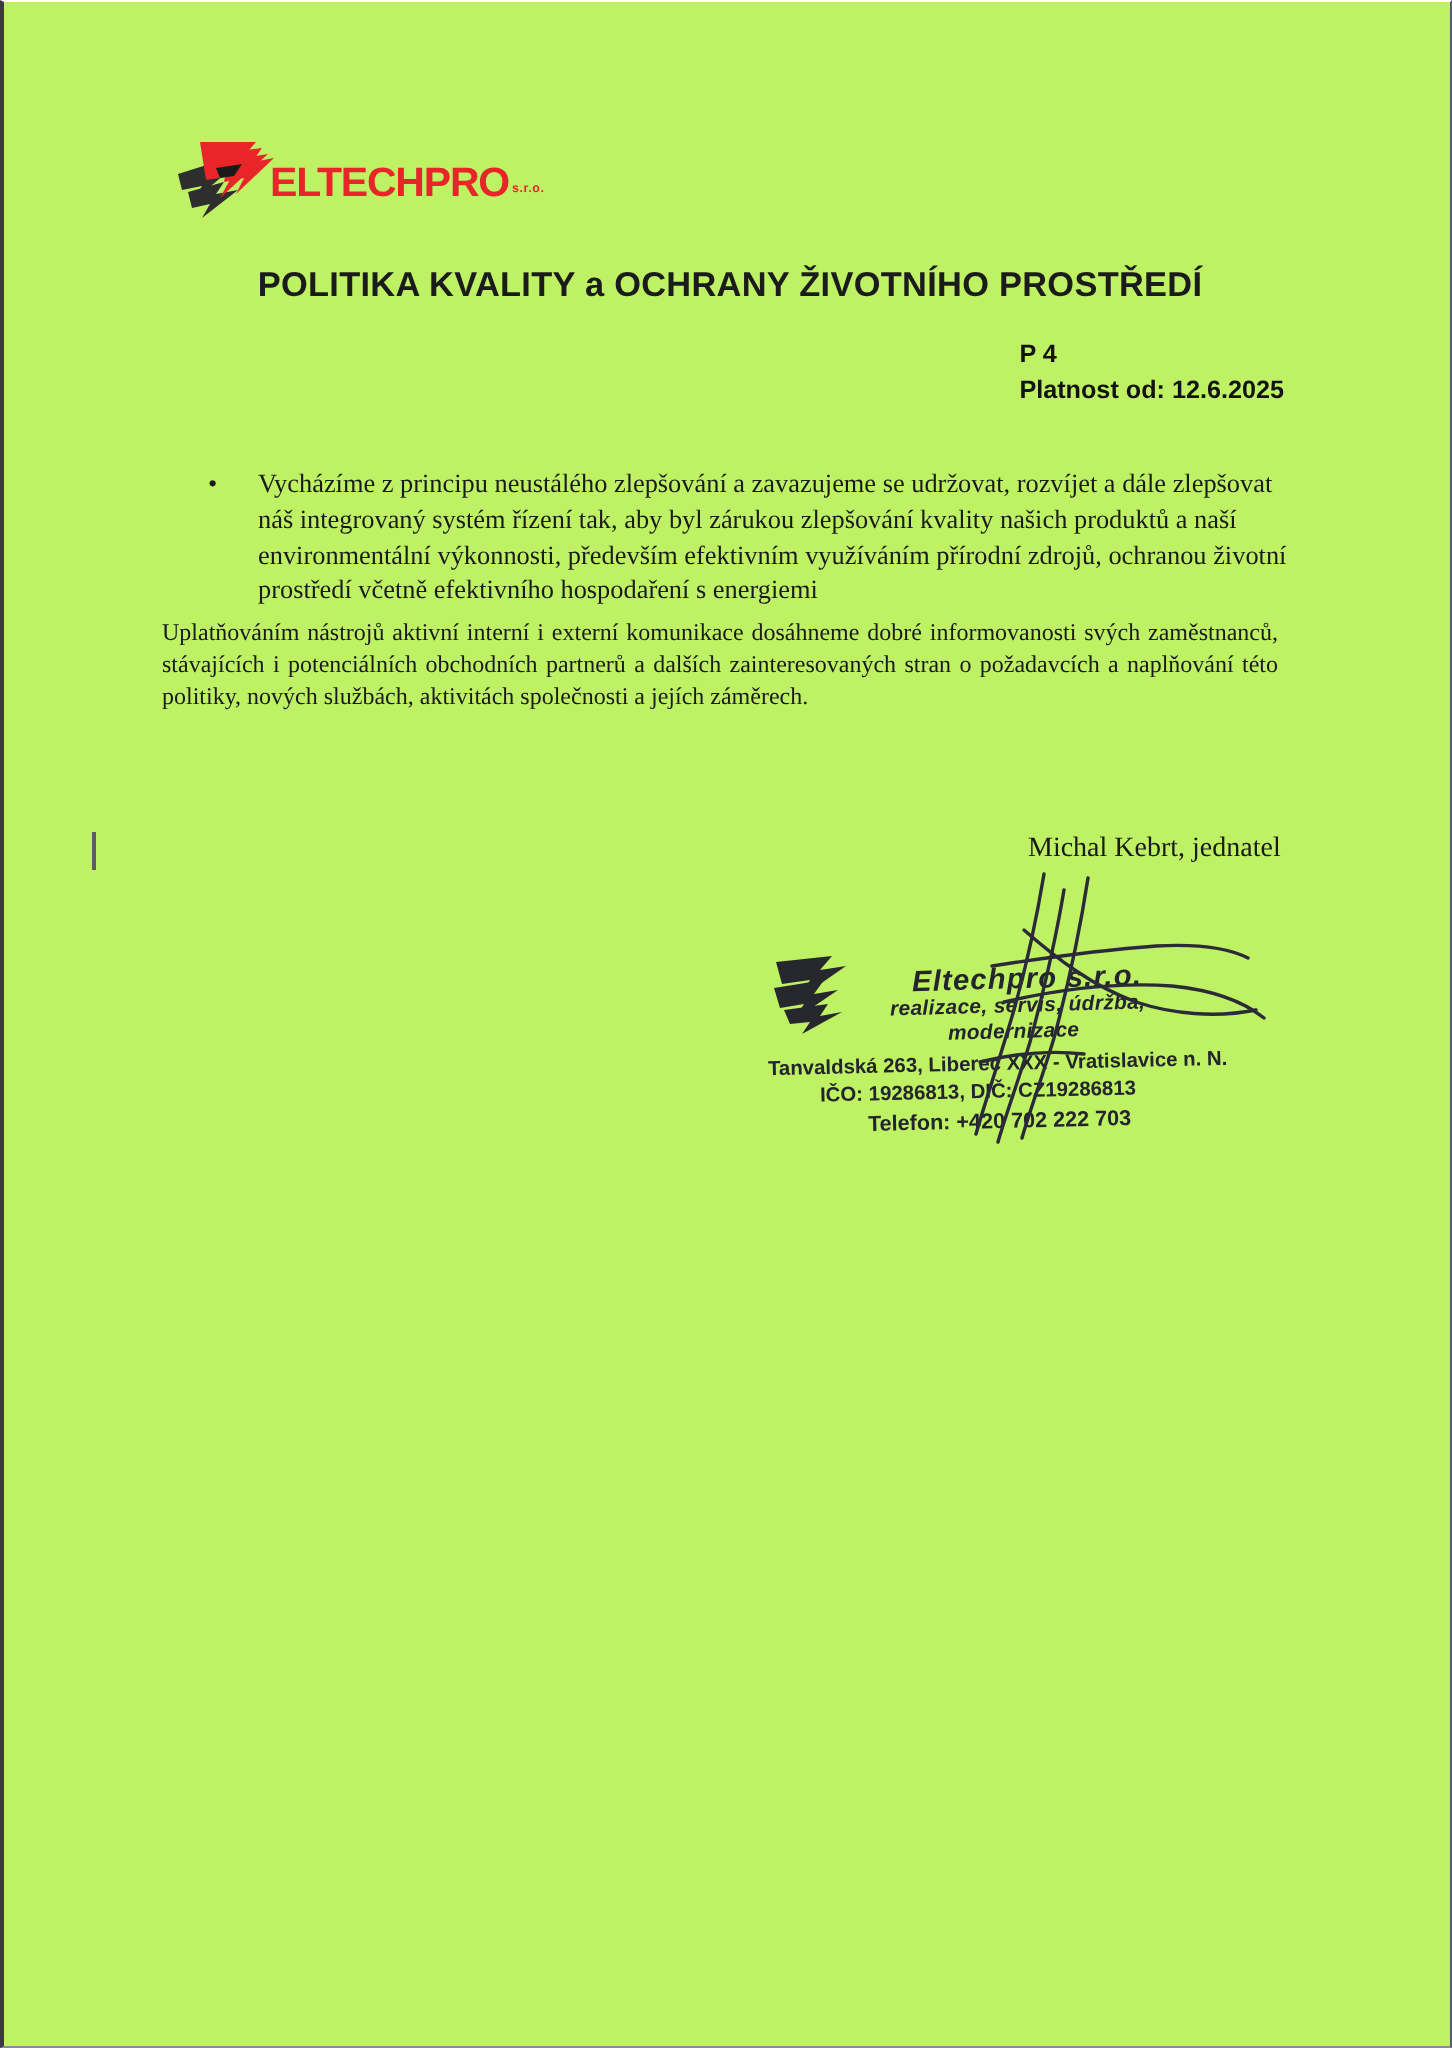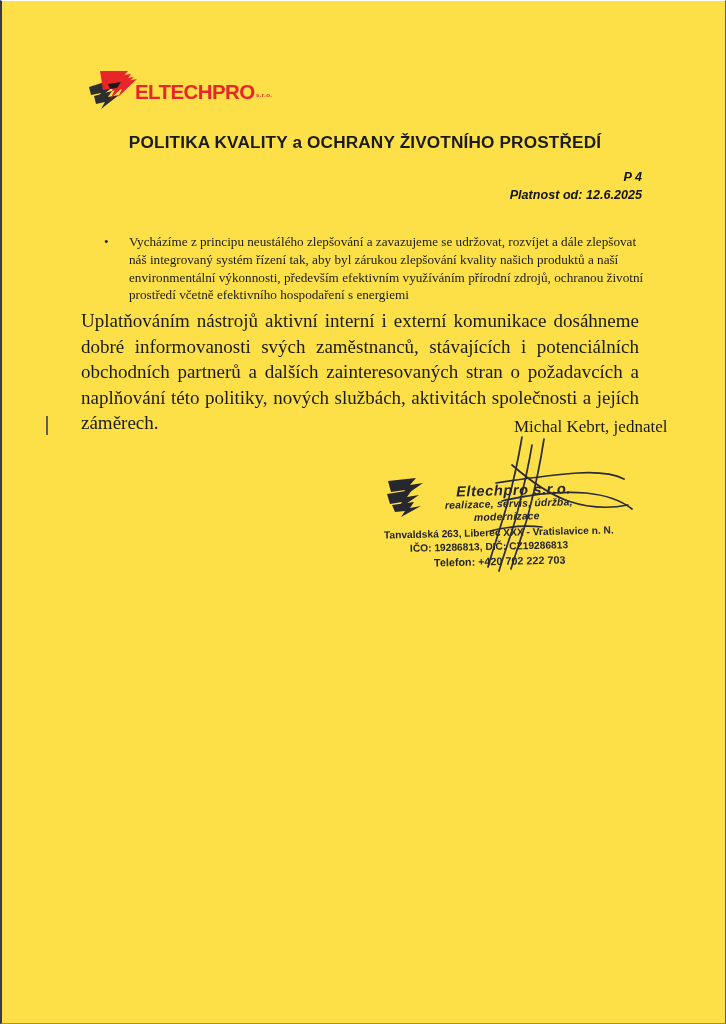--- a/index.html
+++ b/index.html
@@ -13,21 +13,21 @@
     font-family: "Liberation Serif", serif;
     position: relative;
     overflow: hidden;
   }
   .page {
     position: absolute;
     left: 0;
     top: 0;
     width: 726px;
     height: 1024px;
-    background: #fde047;
+    background: #bef264;
     box-sizing: border-box;
     border-left: 2px solid #3a3a40;
     border-right: 1px solid #5a5a60;
     border-bottom: 1px solid #8c8c92;
     border-top: 1px solid #ffffff;
     overflow: hidden;
   }
 
   
   .logo-block {
@@ -79,27 +79,25 @@
     font-size: 17.2px;
     letter-spacing: 0.15px;
     color: #1b1b1b;
   }
 
   
   .meta {
     position: absolute;
     right: 83px;
     top: 168px;
-    text-align: right;
     font-family: "Liberation Sans", sans-serif;
     font-weight: bold;
     font-size: 12.6px;
     color: #121212;
     line-height: 1.42;
-    font-style: italic;
   }
 
   
   .section-heading {
     position: absolute;
     left: 79px;
     top: 211px;
     font-family: "Liberation Serif", serif;
     font-weight: bold;
     font-size: 14.3px;
@@ -133,21 +131,21 @@
     line-height: 1.345;
     color: #1a1a1a;
   }
 
   
   .body-par {
     position: absolute;
     left: 79px;
     top: 307px;
     width: 558px;
-    font-size: 19px;
+    font-size: 12px;
     line-height: 1.345;
     color: #1a1a1a;
     text-align: justify;
     text-justify: inter-word;
   }
 
   
   .change-bar {
     position: absolute;
     left: 44px;
@@ -155,21 +153,21 @@
     width: 2px;
     height: 19px;
     background: #5c5c62;
   }
 
   
   .sign-name {
     position: absolute;
     left: 512px;
     top: 416px;
-    font-size: 17px;
+    font-size: 14px;
     color: #1a1a1a;
     white-space: nowrap;
   }
 
   
   .stamp {
     position: absolute;
     left: 382px;
     top: 462px;
     width: 250px;

